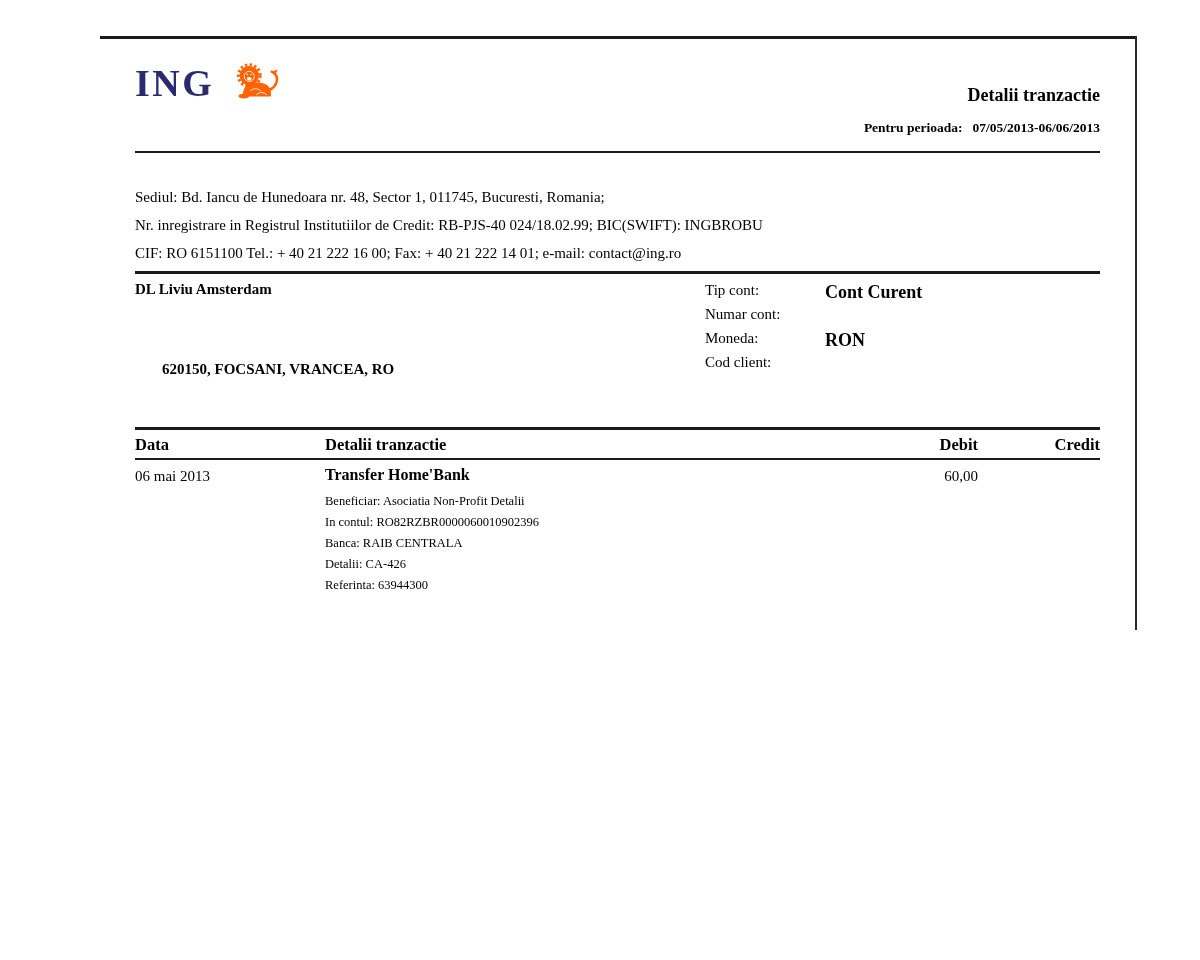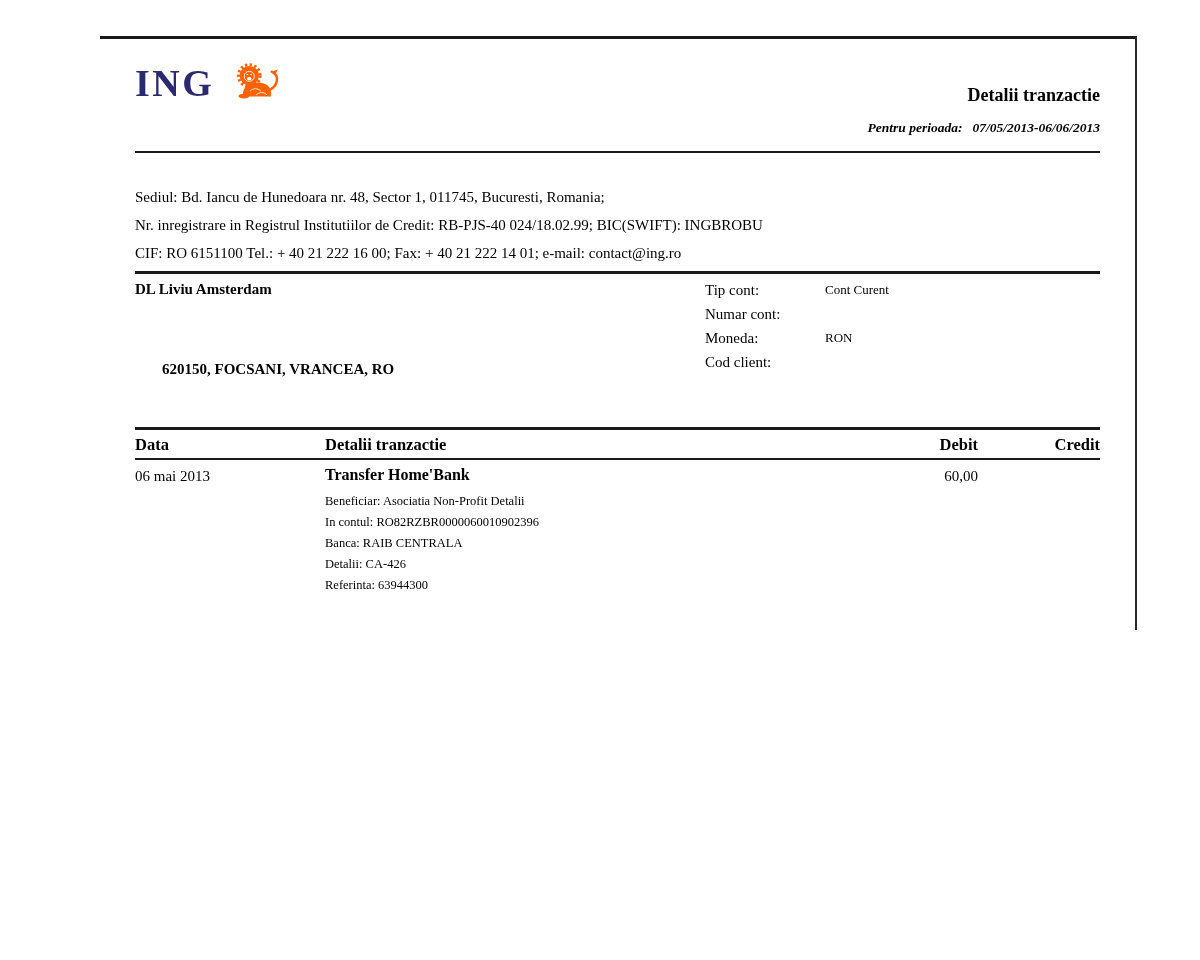--- a/index.html
+++ b/index.html
@@ -36,21 +36,21 @@
     color: #2b2a6e;
   }
   .logo-lion { display: block; margin-bottom: 1px; }
   
   .doc-title {
     position: absolute; right: 100px; top: 85px;
     font-size: 18px; font-weight: bold;
   }
   .period {
     position: absolute; right: 100px; top: 120px;
-    font-size: 13.5px; font-weight: bold; font-style: italic;
+    font-size: 13.5px; font-weight: bold; 
     display: flex; gap: 10px; text-align: center;
   }
   
   .rule { position: absolute; left: 135px; width: 965px; background: #1a1a1a; }
   .rule-header { top: 151px; height: 2px; }
   .rule-bank   { top: 271px; height: 2.5px; }
   .rule-table-top { top: 427px; height: 2.5px; }
   .rule-table-head { top: 458px; height: 2px; }
   
   .bank-line { position: absolute; left: 135px; font-size: 15px; white-space: nowrap; }
@@ -62,21 +62,21 @@
   .customer-name {
     position: absolute; left: 135px; top: 281px;
     font-size: 15px; font-weight: bold;
   }
   .customer-address {
     position: absolute; left: 135px; top: 361px;
     font-size: 15px; font-weight: bold; margin-left: 27px;
   }
   
   .acct-label { position: absolute; left: 705px; font-size: 15px; }
-  .acct-value { position: absolute; left: 825px; font-size: 13px; font-weight: normal; }
+  .acct-value { position: absolute; left: 825px; font-size: 18px; font-weight: bold; }
   .acct-r0 { top: 282px; }
   .acct-r1 { top: 306px; }
   .acct-r2 { top: 330px; }
   .acct-r3 { top: 354px; }
   
   .th { position: absolute; font-size: 16.5px; font-weight: bold; }
   .th-date    { left: 135px; top: 435px; }
   .th-details { left: 325px; top: 435px; }
   .th-debit   { right: 222px; top: 435px; }
   .th-credit  { right: 100px; top: 435px; }

